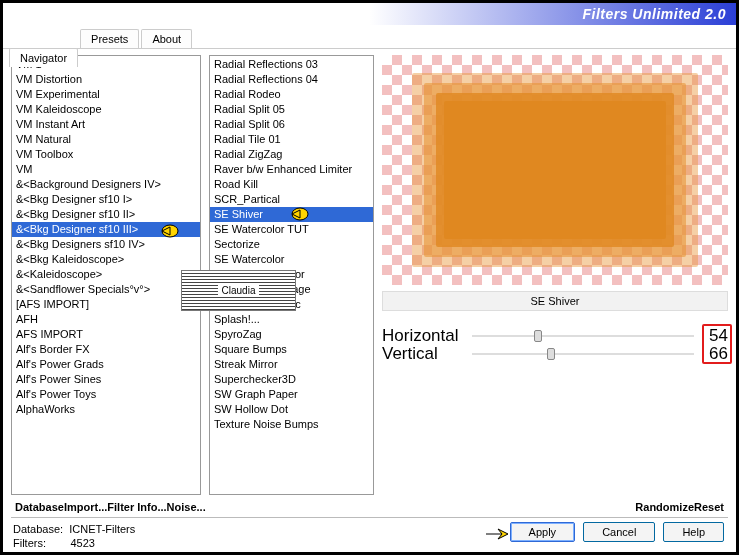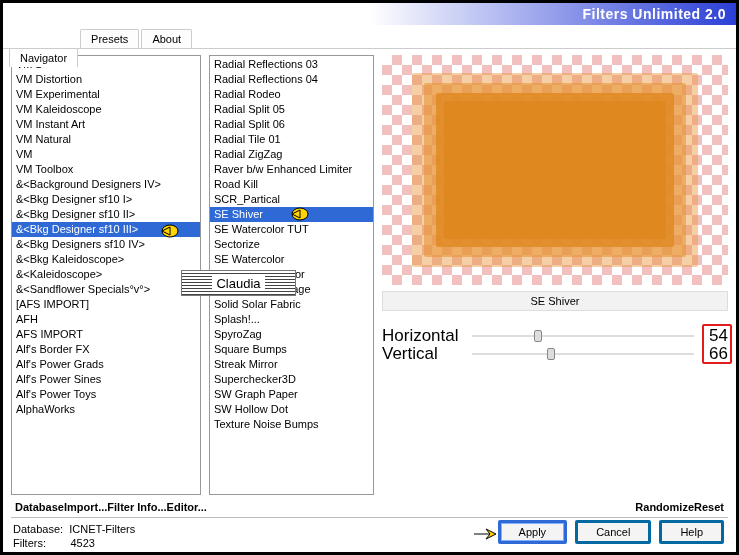--- a/index.html
+++ b/index.html
@@ -1,19 +1,19 @@
 <!DOCTYPE html>
 <html><head>
 <meta charset="utf-8">
 <style>
 * { box-sizing: border-box; margin: 0; padding: 0; font-family: "Segoe UI", Tahoma, Arial, sans-serif; }
 html,body { width:739px; height:555px; overflow:hidden; }
 .outer { border:3px solid #000; width:739px; height:555px; background:#fff; display:flex; flex-direction:column; }
 .titlebar { height:22px; background:linear-gradient(to right,#fff 0%,#fff 50%,#2b3fd6 100%); display:flex; align-items:center; justify-content:flex-end; padding-right:10px; }
-.titlebar-text { font-family:Verdana,Arial,sans-serif; font-weight:bold; color:#fff; font-size:14px; letter-spacing:.5px; }
+.titlebar-text { font-family:Verdana,Arial,sans-serif; font-weight:bold; font-style:italic; color:#fff; font-size:14px; letter-spacing:.5px; }
 .tabs { display:flex; border-bottom:1px solid #ccc; padding:4px 6px 0 6px; gap:2px; }
 .tab { font-size:11px; padding:3px 10px; border:1px solid #ccc; border-bottom:none; background:#fdfdfd; cursor:default; border-radius:2px 2px 0 0; }
 .tab.active { background:#fff; position:relative; top:19px; }
 .body { flex:1; display:flex; padding:6px 8px 2px 8px; gap:8px; overflow:hidden; }
 .listcol { display:flex; flex-direction:column; }
 .listbox { border:1px solid #999; background:#fff; flex:1; overflow-y:auto; overflow-x:hidden; font-size:11px; line-height:15px; padding:1px 0; }
 .listbox .item { padding:0 4px; white-space:nowrap; cursor:default; }
 .listbox .item.selected { background:#2f69d6; color:#fff; }
 .col1 { width:190px; }
 .col2 { width:165px; }
@@ -24,37 +24,37 @@
   linear-gradient(-45deg,#f3c0c0 25%,transparent 25%),
   linear-gradient(45deg,transparent 75%,#f3c0c0 75%),
   linear-gradient(-45deg,transparent 75%,#f3c0c0 75%);
   background-size:20px 20px; background-position:0 0,0 10px,10px -10px,-10px 0;
 }
 .orange { position:absolute; border-radius:2px; }
 .o1 { left:30px; top:18px; right:30px; bottom:18px; background:rgba(232,150,57,.45); }
 .o2 { left:42px; top:28px; right:42px; bottom:28px; background:rgba(232,150,57,.6); }
 .o3 { left:54px; top:38px; right:54px; bottom:38px; background:rgba(225,138,37,.85); }
 .o4 { left:62px; top:46px; right:62px; bottom:46px; background:#e08820; }
-.watermark { position:absolute; left:-28px; top:215px; width:115px; height:26px; border:1px solid #777; background:repeating-linear-gradient(0deg,#444 0 1px,#fff 1px 3px); display:flex; align-items:center; justify-content:center; font-family:"Comic Sans MS",cursive; font-size:13px; color:#000; z-index:5; }
+.watermark { position:absolute; left:-28px; top:215px; width:115px; height:41px; border:1px solid #777; background:repeating-linear-gradient(0deg,#444 0 1px,#fff 1px 3px); display:flex; align-items:center; justify-content:center; font-family:"Comic Sans MS",cursive; font-size:10px; color:#000; z-index:5; }
 .watermark span{ background:#fff; padding:0 4px; }
 .filter-name-box { margin:6px 0 0 0; background:#f2f2f2; border:1px solid #ddd; height:20px; display:flex; align-items:center; justify-content:center; font-size:11px; }
 .params { margin-top:16px; font-size:17px; }
 .param-row { display:flex; align-items:center; height:18px; }
 .param-row .label { width:80px; }
 .param-row .track { flex:1; height:2px; background:#ddd; margin:0 10px; position:relative; }
 .param-row .thumb { position:absolute; top:-5px; width:8px; height:12px; background:#ddd; border:1px solid #888; border-radius:2px; }
 .param-row .val { width:24px; text-align:right; }
 .redbox { position:absolute; border:2px solid #e21c1c; border-radius:2px; pointer-events:none; }
 .btnrow { display:flex; padding:4px 12px; font-size:11px; font-weight:600; }
 .btnrow .spacer { flex:1; }
 .linklike { cursor:default; }
 .hr { height:1px; background:#bbb; margin:0 8px; }
 .status { font-size:11px; padding:4px 10px 2px 10px; line-height:14px; }
 .footer { height:34px; display:flex; align-items:center; justify-content:flex-end; gap:8px; padding:0 12px 6px 0; }
-.btn { font-size:11px; border:3px solid #0369a1; background:#f4f4f4; padding:3px 18px; border-radius:2px; cursor:default; }
+.btn { font-size:11px; border:1px solid #0369a1; background:#f4f4f4; padding:3px 18px; border-radius:2px; cursor:default; }
 .btn.primary { border-color:#2f69d6; box-shadow:0 0 0 1px #7db0ff inset; }
 .pointer { position:absolute; z-index:10; pointer-events:none; }
 .pointer svg { display:block; }
 ::-webkit-scrollbar{width:16px}::-webkit-scrollbar-track{background:#f0f0f0;border-left:1px solid #ccc}::-webkit-scrollbar-thumb{background:#cfcfcf;border:1px solid #9a9a9a;border-radius:2px}
 </style>
 </head>
 <body>
 
 <div class="outer">
 
@@ -71,22 +71,22 @@
   <div class="body">
 
     <div class="listcol col1">
       <div class="listbox" id="catlist">
           <div class="item">VM 1</div>
           <div class="item">VM Distortion</div>
           <div class="item">VM Experimental</div>
           <div class="item">VM Kaleidoscope</div>
           <div class="item">VM Instant Art</div>
           <div class="item">VM Natural</div>
+          <div class="item">VM Toolbox</div>
           <div class="item">VM</div>
-          <div class="item">VM Toolbox</div>
           <div class="item">&amp;&lt;Background Designers IV&gt;</div>
           <div class="item">&amp;&lt;Bkg Designer sf10 I&gt;</div>
           <div class="item">&amp;&lt;Bkg Designer sf10 II&gt;</div>
           <div class="item selected">&amp;&lt;Bkg Designer sf10 III&gt;</div>
           <div class="item">&amp;&lt;Bkg Designers sf10 IV&gt;</div>
           <div class="item">&amp;&lt;Bkg Kaleidoscope&gt;</div>
           <div class="item">&amp;&lt;Kaleidoscope&gt;</div>
           <div class="item">&amp;&lt;Sandflower Specials°v°&gt;</div>
           <div class="item">[AFS IMPORT]</div>
           <div class="item">AFH</div>
@@ -162,21 +162,21 @@
         <div class="redbox" style="right:-4px; top:-3px; width:30px; height:40px;"></div>
       </div>
     </div>
 
   </div>
 
   <div class="btnrow">
     <span class="linklike">Database</span>
     <span class="linklike">Import...</span>
     <span class="linklike">Filter Info...</span>
-    <span class="linklike">Editor...</span>
+    <span class="linklike">Noise...</span>
     <span class="spacer"></span>
     <span class="linklike">Randomize</span>
     <span class="linklike">Reset</span>
   </div>
 
   <div class="hr"></div>
 
   <div style="display:flex; align-items:flex-end;">
     <div class="status" style="flex:1">
       <div><span>Database:</span>&nbsp;&nbsp;<span>ICNET-Filters</span></div>

